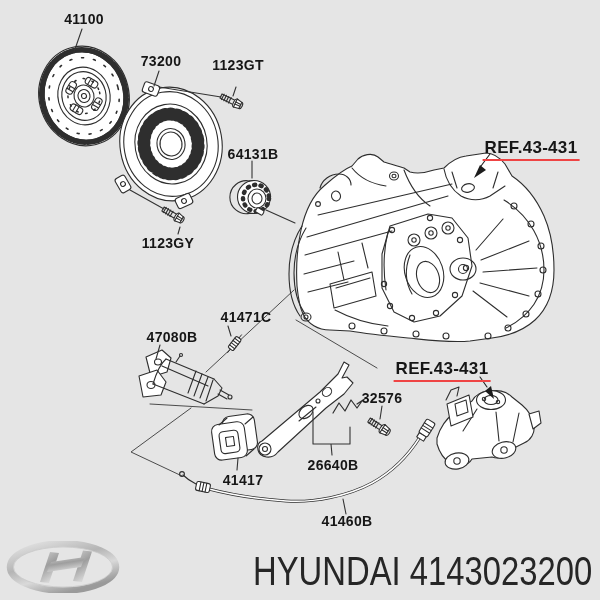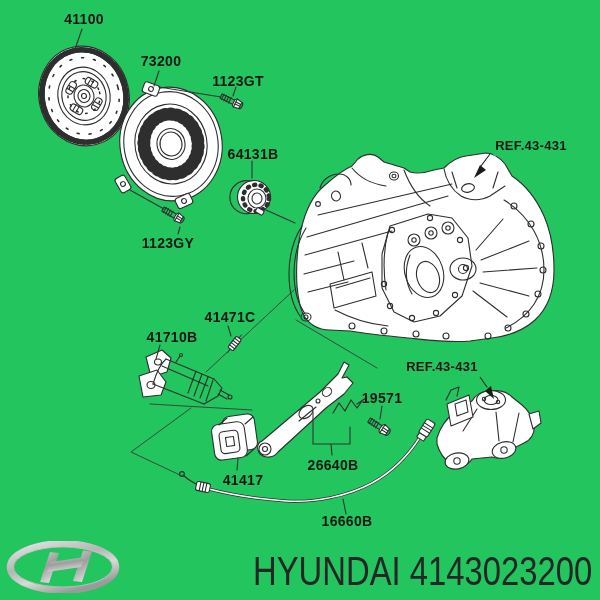--- a/index.html
+++ b/index.html
@@ -1,27 +1,27 @@
 <!DOCTYPE html>
 <html><head>
 <meta charset="utf-8">
 <style>
   html,body{margin:0;padding:0;}
   #stage{
-    position:relative;width:600px;height:600px;background:#22c55e;
+    position:relative;width:600px;height:600px;background:#e5e5e5;
     font-family:"Liberation Sans",sans-serif;overflow:hidden;
   }
   #art{position:absolute;left:0;top:0;}
   .plabel{
     position:absolute;transform:translateX(-50%);
     font:bold 14px "Liberation Sans",sans-serif;
     color:#161616;letter-spacing:.3px;white-space:nowrap;
   }
   .ref{
-    font-size:13px;border-bottom:2px solid #22c55e;padding:0 2px 1px 2px;
+    font-size:17px;border-bottom:2px solid #ef4444;padding:0 2px 1px 2px;
   }
   .footer-text{
     position:absolute;left:253px;top:551px;
     font:400 41px/1 "Liberation Sans",sans-serif;color:#262626;
     transform:scaleX(0.8);transform-origin:left top;white-space:nowrap;
   }
   .logo-wrap{position:absolute;left:6px;top:541px;width:114px;height:52px;}
 </style>
 </head>
 <body>
@@ -305,31 +305,31 @@
       <path d="M474 178 L480 165 L486 170 Z" fill="#1c1c1c" stroke="none"></path>
     </g>
     <g>
       <path d="M480 377 L487 387" stroke="#222"></path>
       <path d="M494 399 L485 391 L491 386 Z" fill="#1c1c1c" stroke="none"></path>
     </g>
   </svg>
 
   <div class="plabel" style="left:84px;top:11px">41100</div>
   <div class="plabel" style="left:161px;top:53px">73200</div>
-  <div class="plabel" style="left:238px;top:73px">1123GT</div>
+  <div class="plabel" style="left:238px;top:57px">1123GT</div>
   <div class="plabel" style="left:253px;top:146px">64131B</div>
   <div class="plabel ref" style="left:531px;top:138px">REF.43-431</div>
   <div class="plabel" style="left:168px;top:235px">1123GY</div>
-  <div class="plabel" style="left:230px;top:309px">41471C</div>
-  <div class="plabel" style="left:172px;top:329px">41710B</div>
+  <div class="plabel" style="left:246px;top:309px">41471C</div>
+  <div class="plabel" style="left:172px;top:329px">47080B</div>
   <div class="plabel ref" style="left:442px;top:359px">REF.43-431</div>
-  <div class="plabel" style="left:382px;top:390px">19571</div>
+  <div class="plabel" style="left:382px;top:390px">32576</div>
   <div class="plabel" style="left:243px;top:472px">41417</div>
   <div class="plabel" style="left:333px;top:457px">26640B</div>
-  <div class="plabel" style="left:347px;top:513px">16660B</div>
+  <div class="plabel" style="left:347px;top:513px">41460B</div>
 
   <div class="logo-wrap">
     <svg width="114" height="52" viewBox="0 0 114 52">
       <defs>
         <linearGradient id="silv" x1="0" y1="0" x2="0.6" y2="1">
           <stop offset="0" stop-color="#e8e8e8"></stop>
           <stop offset="0.45" stop-color="#b5b5b5"></stop>
           <stop offset="0.7" stop-color="#d9d9d9"></stop>
           <stop offset="1" stop-color="#9a9a9a"></stop>
         </linearGradient>

